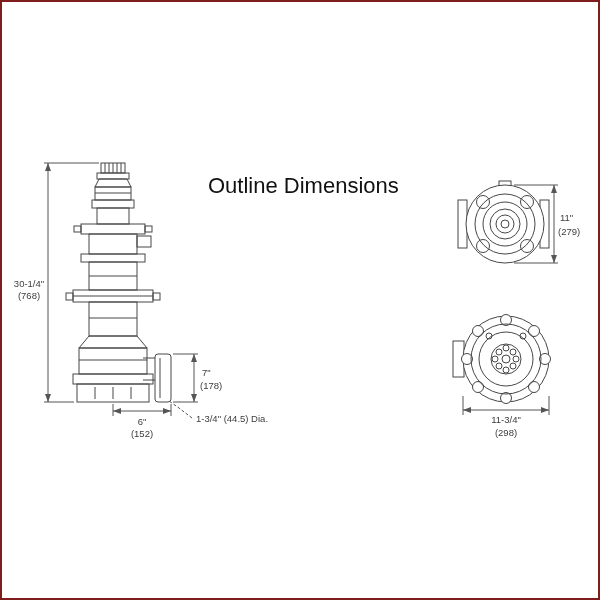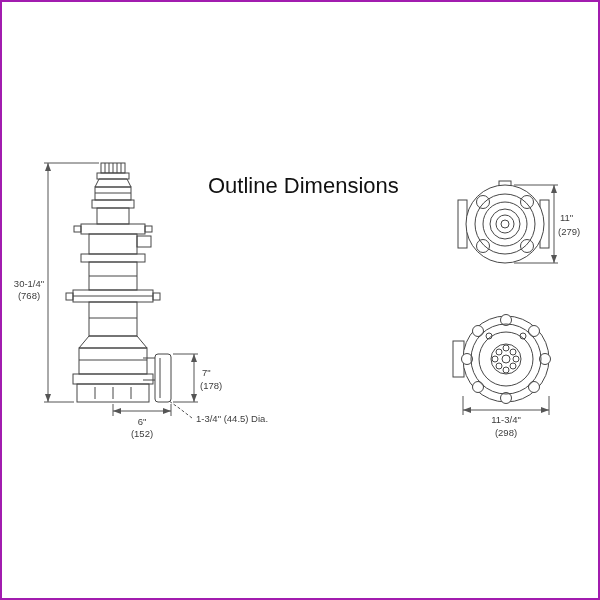--- a/index.html
+++ b/index.html
@@ -6,21 +6,21 @@
     margin: 0;
     padding: 0;
     background: #ffffff;
     font-family: "Liberation Sans", sans-serif;
   }
   .canvas {
     position: relative;
     width: 600px;
     height: 600px;
     box-sizing: border-box;
-    border: 2px solid #a21caf;
+    border: 2px solid #7f1d1d;
     background: #ffffff;
     overflow: hidden;
   }
   svg { display: block; }
   .title-text {
     font-family: "Liberation Sans", sans-serif;
     font-size: 22px;
     fill: #111111;
   }
   .dim-text {

